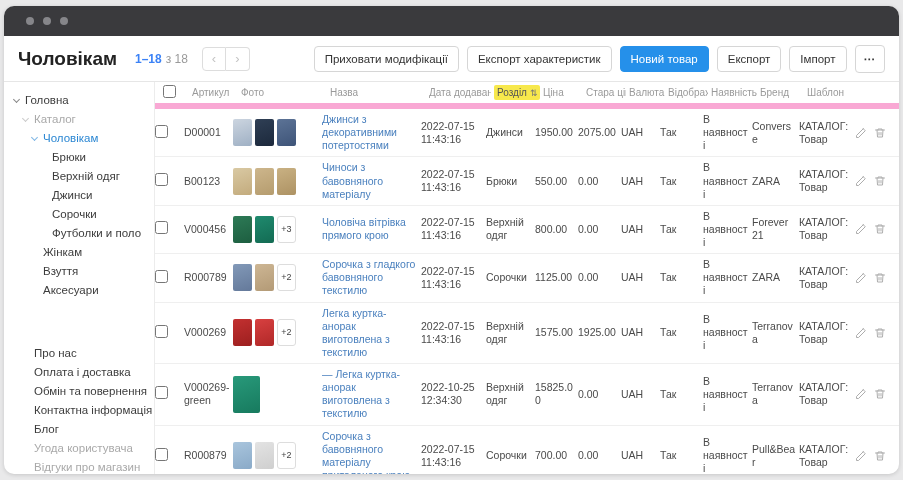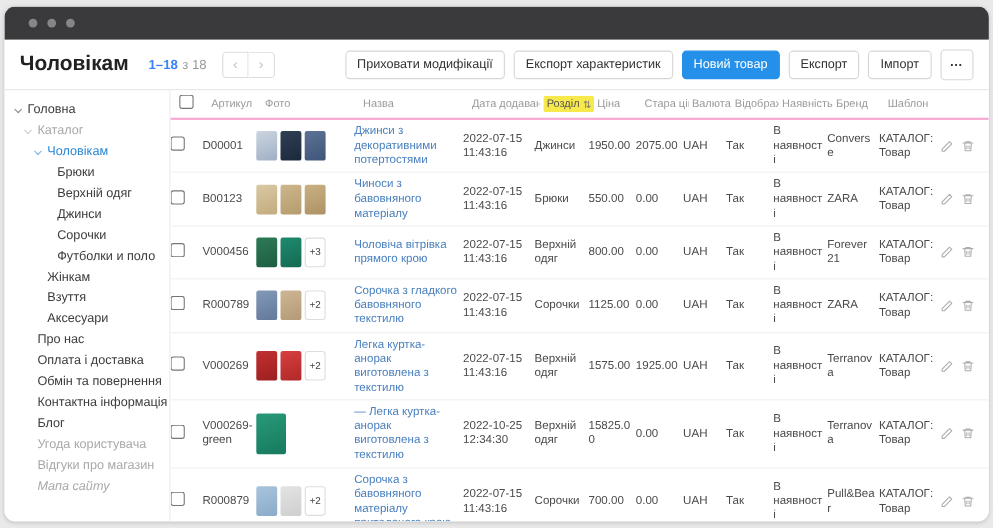--- a/index.html
+++ b/index.html
@@ -30,21 +30,21 @@
   .sidebar { width:150px; flex:none; padding:9px 4px 4px 6px; overflow:hidden; }
   .side-item { font-size:11.5px; color:#3c3c3c; line-height:19px; white-space:nowrap; cursor:pointer; display:flex; align-items:center; }
   .side-item.muted { color:#a9a9a9; }
   .side-item.active { color:#2b87d3; }
   .arr { width:5px; height:5px; border-right:1.4px solid currentColor; border-bottom:1.4px solid currentColor;
          transform:rotate(45deg); display:inline-block; margin-right:6px; margin-top:-3px; opacity:.6; flex:none; }
   
   .table { flex:1; overflow:hidden; border-left:1px solid #ececec; }
   .grid { display:grid; grid-template-columns:26px 46px 86px 96px 62px 46px 40px 40px 36px 40px 46px 44px 56px 34px;
           column-gap:3px; padding-left:8px; align-items:center; }
-  .thead { height:27px; border-bottom:2px solid #f9a8d4; }
+  .thead { height:27px; border-bottom:6px solid #f9a8d4; }
   .thead .h { font-size:10px; color:#9a9a9a; white-space:nowrap; overflow:hidden; }
   .sorted { background:#f7e84c; border-radius:2px; padding:2px 3px; display:inline-flex; align-items:center; gap:3px; color:#555; cursor:pointer; }
   .sort-ic { font-size:9px; color:#777; }
   .trow { min-height:38px; border-bottom:1px solid #efefef; padding:4px 0; align-items:center; }
   .trow .c { font-size:10.5px; color:#4a4a4a; line-height:1.25; word-wrap:break-word; }
   .c-check input { width:13px; height:13px; accent-color:#fff; border:1px solid #ccc; }
   .c-name a { color:#4a80be; text-decoration:none; cursor:pointer;text-align:right; }
   .c-photos { display:flex; gap:3px; align-items:center; }
   .thumb { width:19px; height:27px; border-radius:2px; flex:none; }
   .thumb.big { width:27px; height:37px; }
@@ -116,21 +116,21 @@
         </div>
         <div class="side-item" style="padding-left: 33px;">
           <span>Жінкам</span>
         </div>
         <div class="side-item" style="padding-left: 33px;">
           <span>Взуття</span>
         </div>
         <div class="side-item" style="padding-left: 33px;">
           <span>Аксесуари</span>
         </div>
-        <div class="side-item" style="padding-left: 24px;">
+        <div class="side-item" style="padding-left: 24px; margin-top: 44px;">
           <span>Про нас</span>
         </div>
         <div class="side-item" style="padding-left: 24px;">
           <span>Оплата і доставка</span>
         </div>
         <div class="side-item" style="padding-left: 24px;">
           <span>Обмін та повернення</span>
         </div>
         <div class="side-item" style="padding-left: 24px;">
           <span>Контактна інформація</span>

